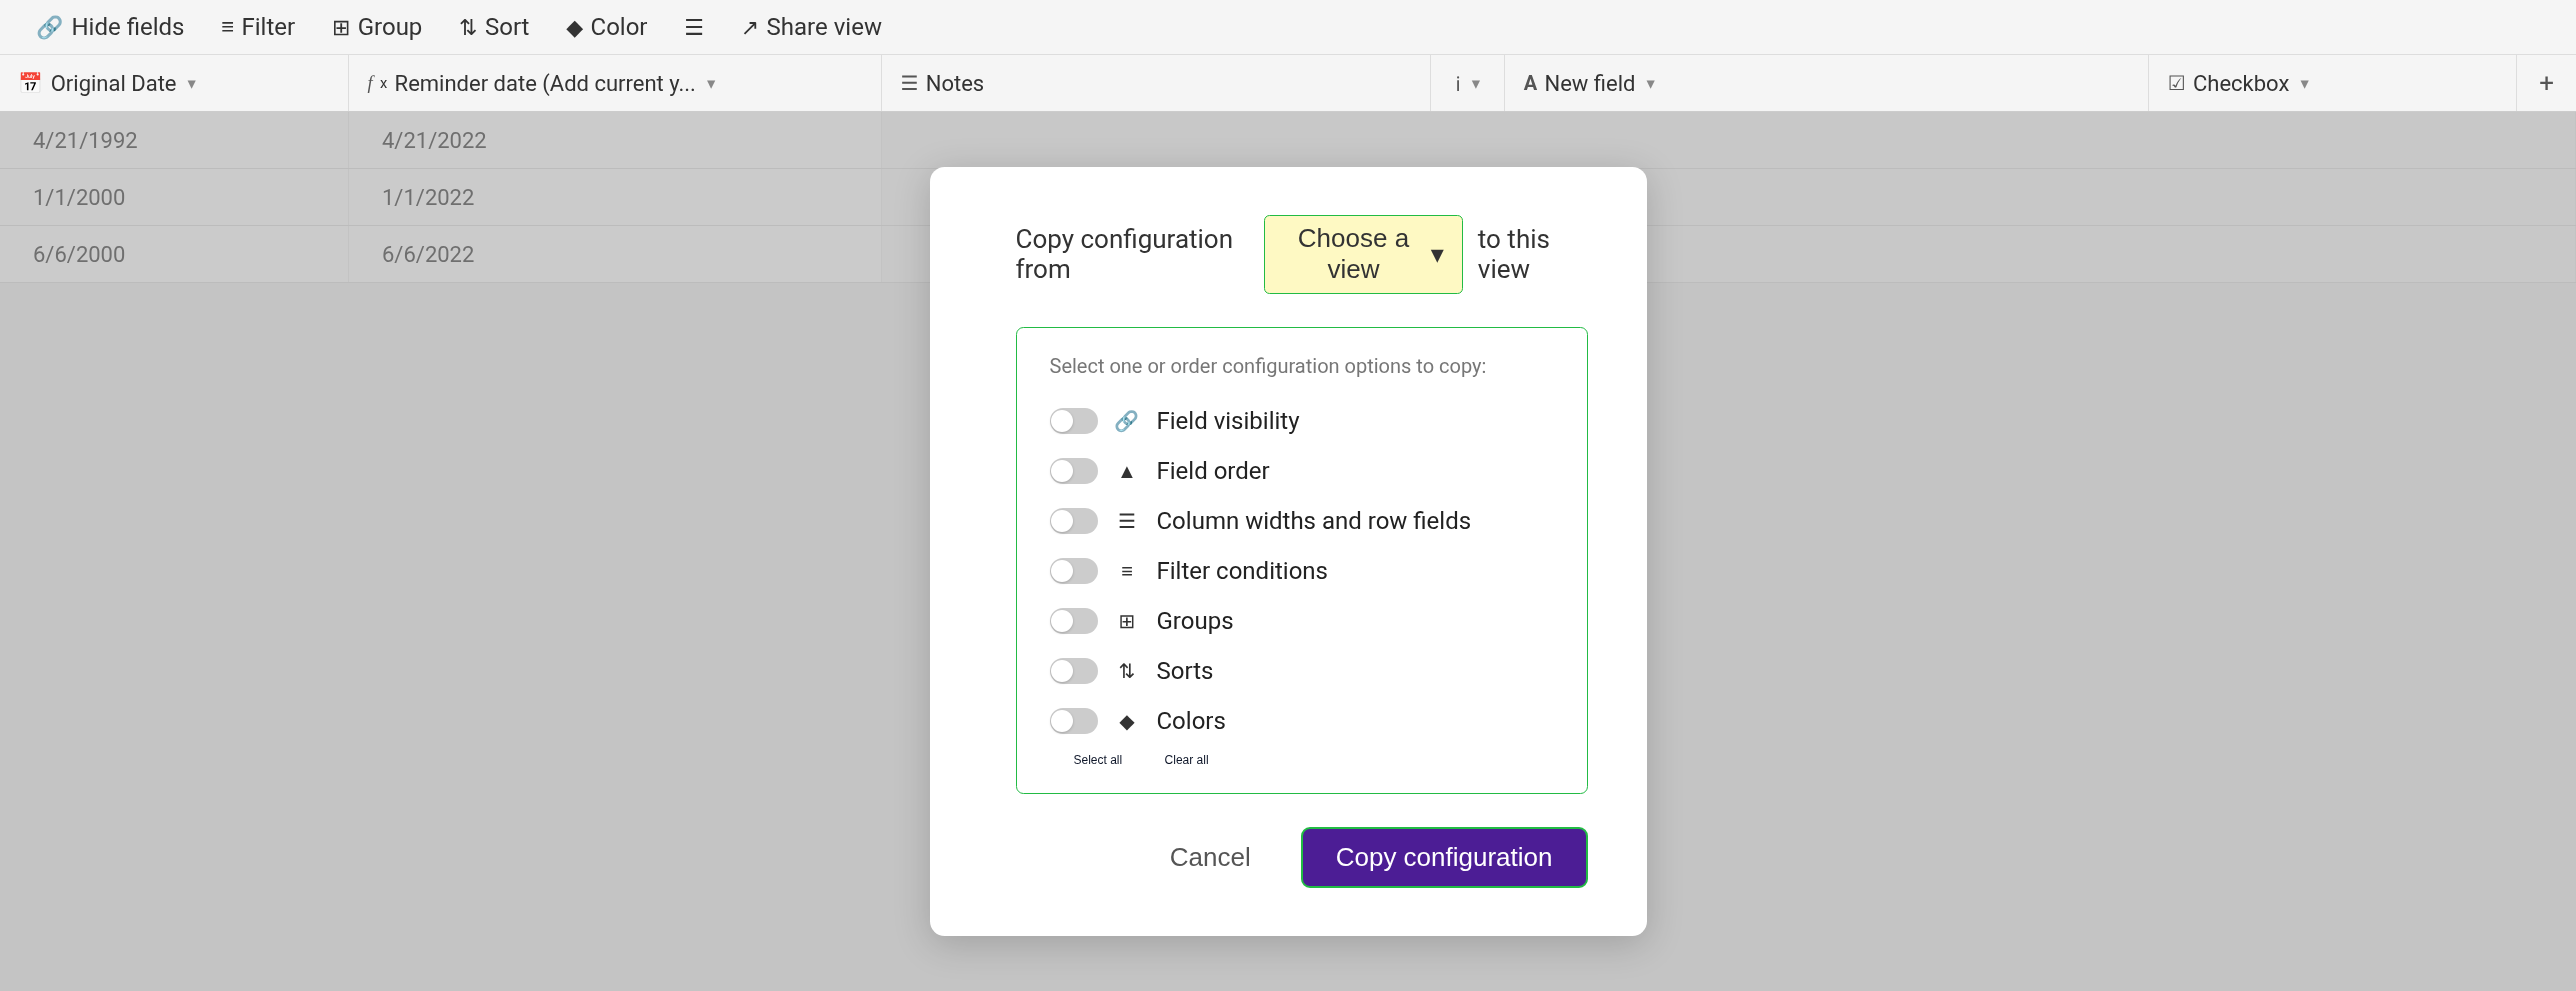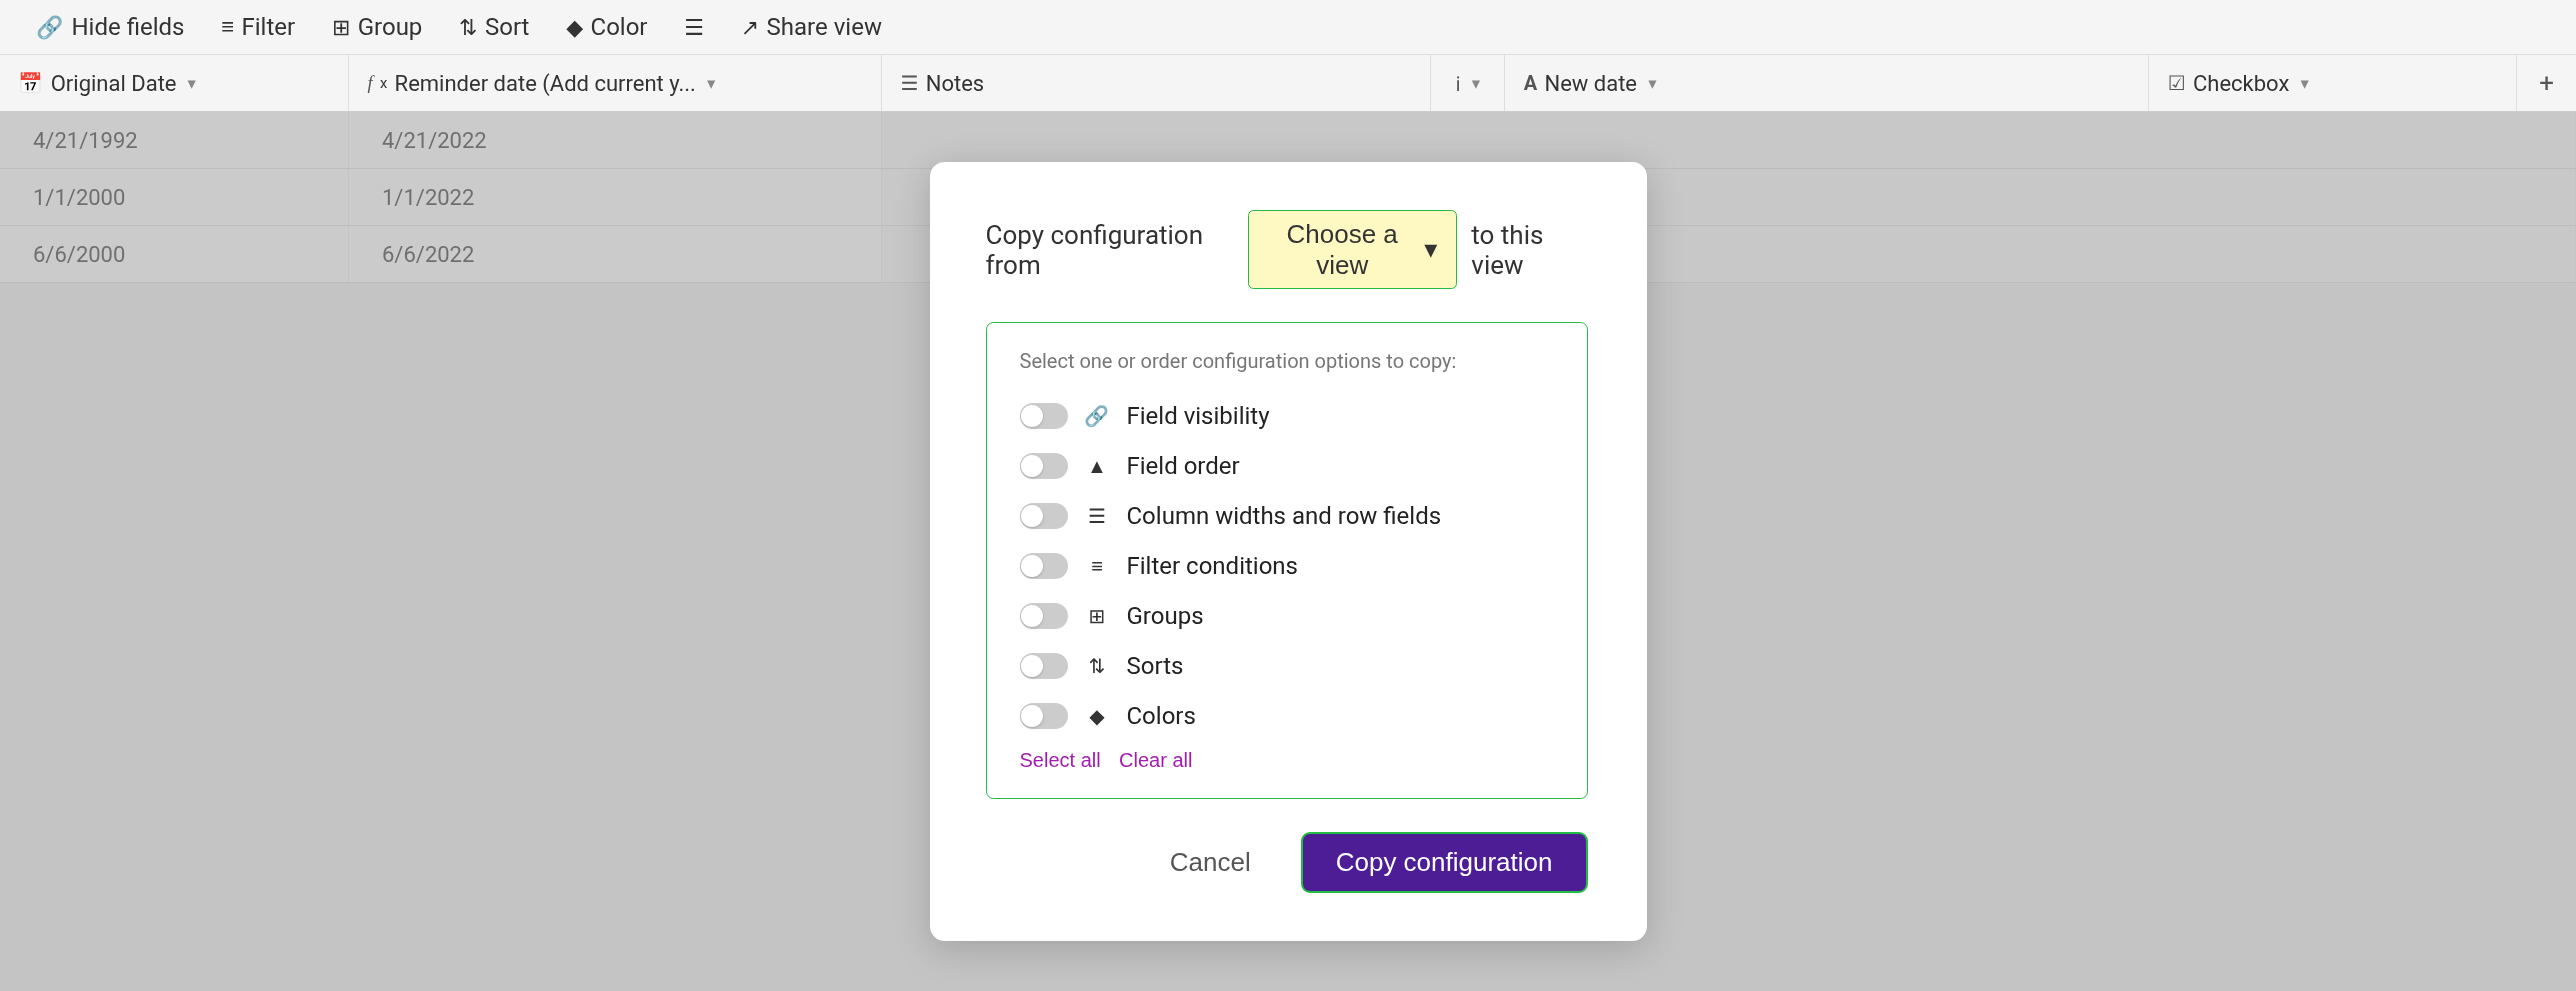--- a/index.html
+++ b/index.html
@@ -107,21 +107,21 @@
       display: flex;
       align-items: center;
       justify-content: center;
       z-index: 10;
     }
 
     
     .modal {
       background: #fff;
       border-radius: 14.7px;
-      padding: 48px 59px 48px 56px;
+      padding: 48px 59px 48px 86px;
       width: 717px;
       box-shadow: 0 7.4px 37px rgba(0,0,0,0.18);
       position: relative;
     }
 
     .modal-title-row {
       display: flex;
       align-items: center;
       justify-content: center;
       gap: 14.7px;
@@ -191,25 +191,26 @@
       color: #222;
     }
 
     
     .select-clear-row {
       display: flex;
       gap: 18.4px;
       margin-top: 7.4px;
     }
     .select-clear-btn {
-      font-size: 20px;
-      color: #a21caf;
+      font-size: 12px;
+      color: #0f172a;
       cursor: pointer;
       background: none;
       border: none;
+      margin-left: 24px;
     }
 
     
     .modal-actions {
       display: flex;
       justify-content: flex-end;
       align-items: center;
       gap: 28px;
     }
     .cancel-btn {
@@ -279,21 +280,21 @@
   <div class="col-header notes">
     <span class="col-header-icon">☰</span>
     <span>Notes</span>
   </div>
   <div class="col-header" style="width:74px;justify-content:center;">
     <span class="col-header-icon">ℹ</span>
     <span class="col-header-dropdown">▾</span>
   </div>
   <div class="col-header new-field">
     <span class="col-header-icon" style="font-weight:bold;">A</span>
-    <span>New date</span>
+    <span>New field</span>
     <span class="col-header-dropdown">▾</span>
   </div>
   <div class="col-header checkbox">
     <span class="col-header-icon">☑</span>
     <span>Checkbox</span>
     <span class="col-header-dropdown">▾</span>
   </div>
   <div class="col-header-add">+</div>
 </div>
 

